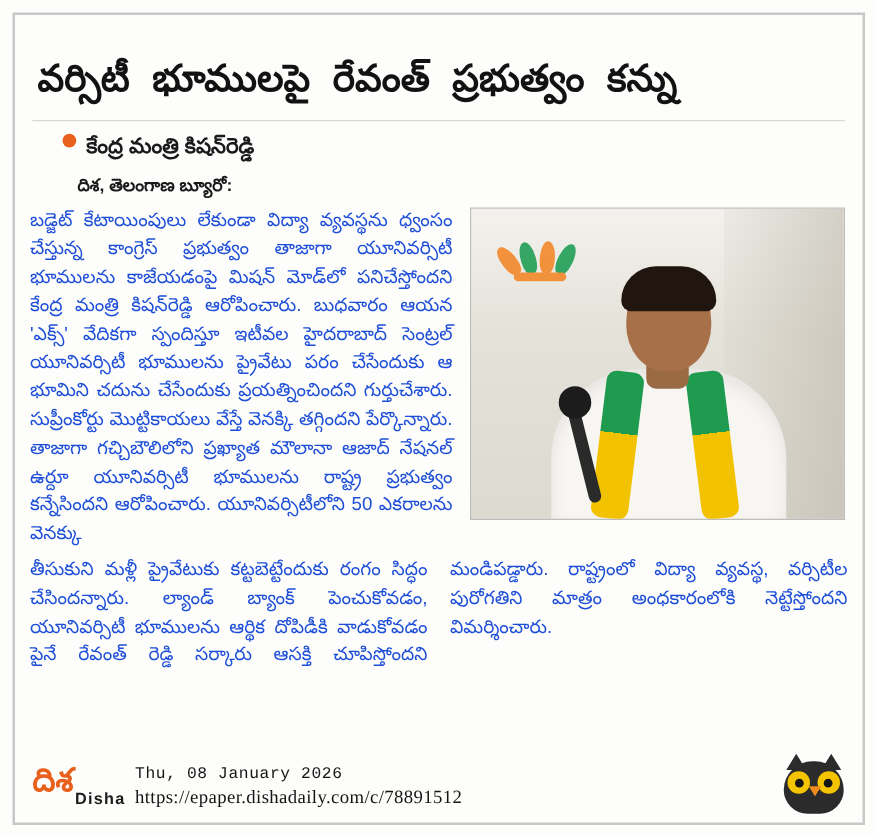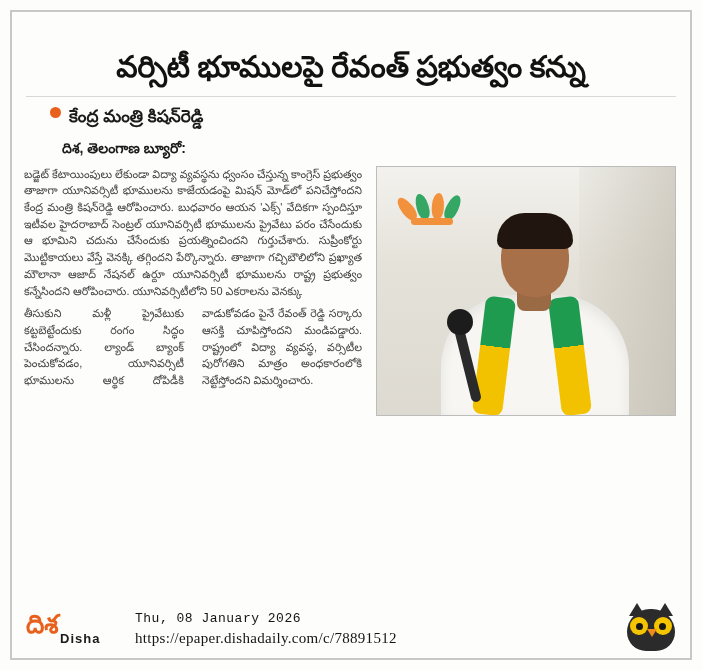--- a/index.html
+++ b/index.html
@@ -32,28 +32,28 @@
     pointer-events: none;
   }
   .content {
     position: absolute;
     left: 24px;
     top: 24px;
     width: 654px;
     height: 622px;
   }
   .headline {
-    text-align: center;
+    text-align: left;
     font-size: 30px;
     font-weight: bold;
     color: #121212;
     letter-spacing: 0px;
     line-height: 1.25;
     margin: 24px 6px 10px 6px;
-    font-family: Liberation Serif, serif;
+    font-family: Liberation Mono, monospace;
   }
   .rule {
     border-top: 1px solid #d8d8d8;
     margin: 6px 2px 10px 2px;
   }
   .subhead-row {
     display: flex;
     align-items: flex-start;
     gap: 8px;
     margin: 4px 0 2px 26px;
@@ -205,42 +205,41 @@
   .photo .mic-head {
     position: absolute;
     left: 12px;
     bottom: 80px;
     width: 26px;
     height: 26px;
     background: #1c1c1c;
     border-radius: 50%;
   }
   .col-text {
-    font-size: 11px;
+    font-size: 15px;
     line-height: 1.52;
     text-align: justify;
-    color: #404040;
+    color: #1d4ed8;
     font-family: "Liberation Sans", sans-serif;
     margin: 0 0 6px 0;
     hyphens: none;
   }
   .two-col {
     column-count: 2;
     column-gap: 18px;
     margin-top: 2px;
   }
   .footer {
     position: absolute;
     left: 24px;
     right: 24px;
     bottom: 14px;
     height: 54px;
     display: flex;
     align-items: center;
-    gap: 27px;
   }
   .footer-logo {
     width: 62px;
     height: 44px;
     position: relative;
     flex: 0 0 auto;
   }
   .footer-logo .d-mark {
     position: absolute;
     left: 2px;

